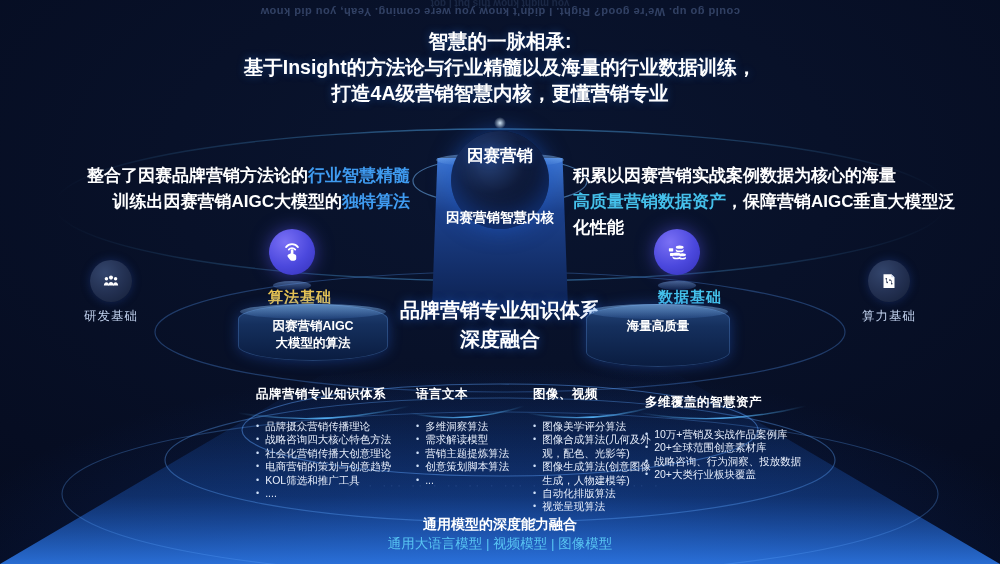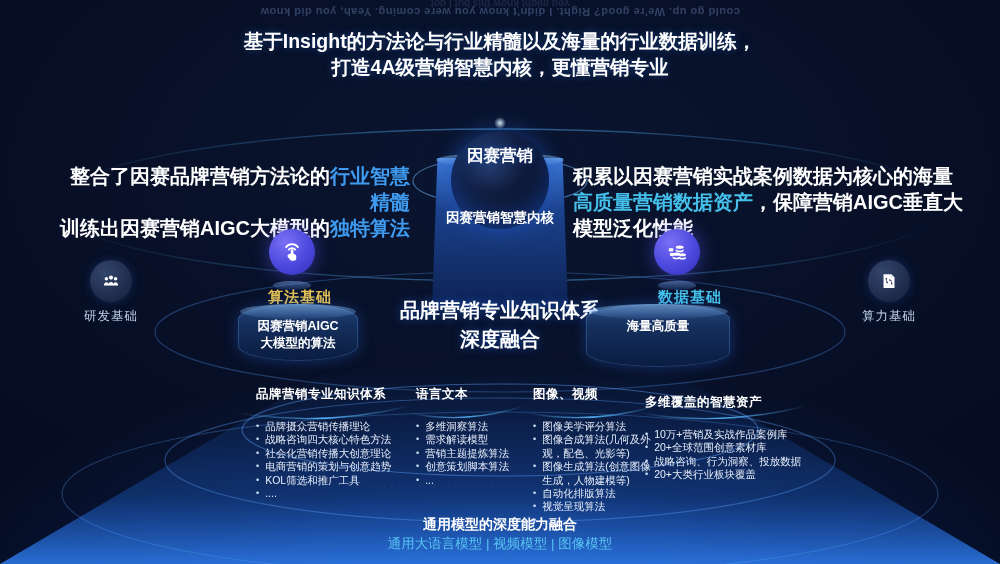--- a/index.html
+++ b/index.html
@@ -14,21 +14,21 @@
   
   .ambient{width:100%;left:0;transform:rotate(180deg);font-weight:bold;white-space:nowrap;text-align:center;pointer-events:none;}
   .amb1{top:6px;font-size:11px;color:rgba(145,175,235,.30);letter-spacing:.5px;}
   .amb2{top:-2px;font-size:10px;color:rgba(145,175,235,.14);}
   .amb3{top:480px;font-size:10px;color:rgba(130,170,235,.10);letter-spacing:4px;}
 
   
   .title{top:28px;left:0;width:100%;font-size:19.5px;font-weight:bold;line-height:26px;text-shadow:0 0 8px rgba(40,110,220,.45);}
 
   
-  .note{top:163px;font-size:20px;font-weight:bold;line-height:26px;}
+  .note{top:163px;font-size:17px;font-weight:bold;line-height:26px;}
   .note-left{left:58px;width:352px;text-align:right;}
   .note-right{left:573px;width:392px;text-align:left;}
   .hl-blue{color:#3f9bf0;}
   .hl-cyan{color:#45c0ea;}
 
   
   .pillar{left:432px;top:158px;width:136px;height:150px;
     background:linear-gradient(180deg,#3e78d6 0%,#1c418c 35%,#0d2252 100%);
     clip-path:polygon(4% 0,96% 0,100% 100%,0 100%);box-shadow:0 0 20px rgba(40,110,230,.35);}
   .pillar-rim{left:436px;top:153px;width:128px;height:14px;border-radius:50%;
@@ -51,21 +51,21 @@
   .disc-left{left:273px;top:281px;width:38px;} .disc-right{left:658px;top:281px;width:38px;}
   .plabel{top:288px;width:140px;font-size:15px;font-weight:bold;letter-spacing:1px;}
   .plabel-left{left:230px;color:#e8c452;} .plabel-right{left:620px;color:#45c2ea;}
 
   
   .cyl{border-radius:50% / 15px;
     background:linear-gradient(180deg,#27497f 0%,#15305e 35%,#0a1c40 100%);
     box-shadow:0 0 14px rgba(40,100,220,.4), inset 0 0 0 1px rgba(110,170,255,.25);}
   .cyl::before{content:"";position:absolute;left:2px;top:0;width:calc(100% - 4px);height:15px;border-radius:50%;
     background:linear-gradient(180deg,rgba(150,205,255,.5),rgba(70,130,230,.12));}
-  .cyl-left{left:238px;top:304px;width:120px;height:57px;}
+  .cyl-left{left:238px;top:304px;width:150px;height:57px;}
   .cyl-right{left:586px;top:304px;width:144px;height:63px;}
   .cyl-text{position:absolute;left:0;top:14px;width:100%;text-align:center;font-size:12.5px;font-weight:bold;line-height:17px;}
 
   
   .bcircle{width:42px;height:42px;border-radius:50%;display:flex;align-items:center;justify-content:center;
     background:radial-gradient(circle at 35% 30%, #33456c 0%, #222f50 55%, #141f38 100%);
     box-shadow:0 0 10px rgba(40,80,180,.35);}
   .b-left{left:90px;top:260px;} .b-right{left:868px;top:260px;}
   .blabel{top:308px;width:100px;font-size:12.5px;color:#c2d2ee;letter-spacing:1px;}
   .blabel-left{left:61px;} .blabel-right{left:839px;}
@@ -120,20 +120,21 @@
     <path d="M410,413 Q465,425 524,406" fill="none" stroke="url(#arcGrad)" stroke-width="1.4"></path>
     <path d="M527,413 Q591,425 656,406" fill="none" stroke="url(#arcGrad)" stroke-width="1.4"></path>
     <path d="M640,413 Q722,427 806,406" fill="none" stroke="url(#arcGrad)" stroke-width="1.4"></path>
   </svg>
 
   <div class="abs ambient amb2">you might know this but I got</div>
   <div class="abs ambient amb1">could go up. We're good? Right. I didn't know you were coming. Yeah, you did know</div>
   <div class="abs ambient amb3">· ·· ···  · ··  ·· ·  ···  · ·· ··  ·  ·· ···  · ··</div>
 
   <div class="abs title ctr">
+    <div>智慧的一脉相承:</div>
     <div>基于Insight的方法论与行业精髓以及海量的行业数据训练，</div>
     <div>打造4A级营销智慧内核，更懂营销专业</div>
   </div>
 
   <div class="abs note note-left">
     <div><span>整合了因赛品牌营销方法论的</span><span class="hl-blue">行业智慧精髓</span></div>
     <div><span>训练出因赛营销AIGC大模型的</span><span class="hl-blue">独特算法</span></div>
   </div>
   <div class="abs note note-right">
     <div>积累以因赛营销实战案例数据为核心的海量</div>

